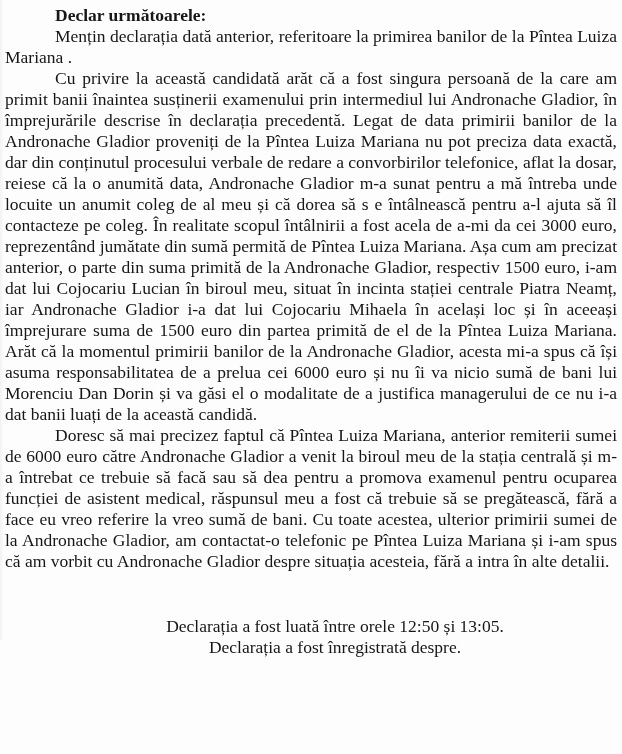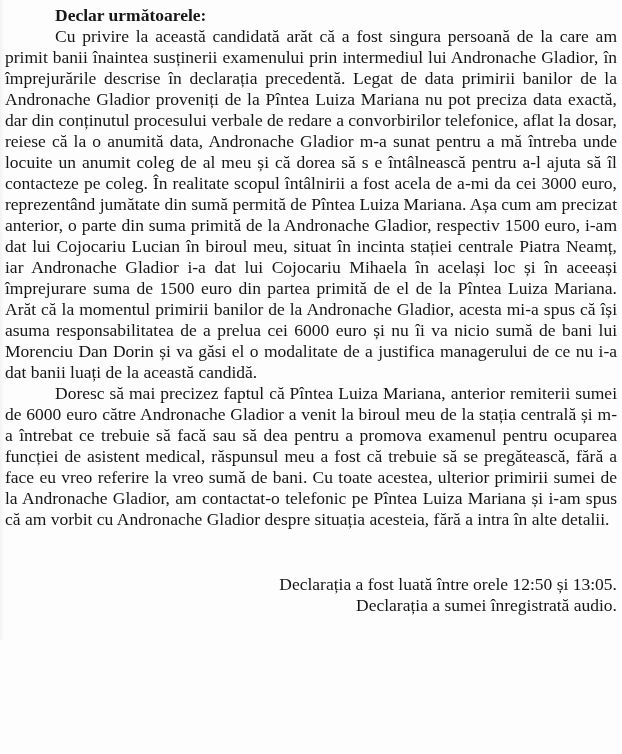--- a/index.html
+++ b/index.html
@@ -32,32 +32,33 @@
   }
   .heading {
     font-weight: bold;
   }
   .closing {
     margin-top: 44px;
   }
   .closing-line {
     margin: 0 0 0 48px;
     text-indent: 0;
-    text-align: right;
+    text-align: center;
   }
 </style>
 </head>
 <body>
 
 <div class="page">
   <p class="para heading">Declar următoarele:</p>
 
 
+  <p class="para">Mențin declarația dată anterior, referitoare la primirea banilor de la Pîntea Luiza Mariana .</p>
 
   <p class="para">Cu privire la această candidată arăt că a fost singura persoană de la care am primit banii înaintea susținerii examenului prin intermediul lui Andronache Gladior, în împrejurările descrise în declarația precedentă. Legat de data primirii banilor de la Andronache Gladior proveniți de la Pîntea Luiza Mariana nu pot preciza data exactă, dar din conținutul procesului verbale de redare a convorbirilor telefonice, aflat la dosar, reiese că la o anumită data, Andronache Gladior m-a sunat pentru a mă întreba unde locuite un anumit coleg de al meu și că dorea să s e întâlnească pentru a-l ajuta să îl contacteze pe coleg. În realitate scopul întâlnirii a fost acela de a-mi da cei 3000 euro, reprezentând jumătate din sumă permită de Pîntea Luiza Mariana. Așa cum am precizat anterior, o parte din suma primită de la Andronache Gladior, respectiv 1500 euro, i-am dat lui Cojocariu Lucian în biroul meu, situat în incinta stației centrale Piatra Neamț, iar Andronache Gladior i-a dat lui Cojocariu Mihaela în același loc și în aceeași împrejurare suma de 1500 euro din partea primită de el de la Pîntea Luiza Mariana. Arăt că la momentul primirii banilor de la Andronache Gladior, acesta mi-a spus că își asuma responsabilitatea de a prelua cei 6000 euro și nu îi va nicio sumă de bani lui Morenciu Dan Dorin și va găsi el o modalitate de a justifica managerului de ce nu i-a dat banii luați de la această candidă.</p>
 
   <p class="para">Doresc să mai precizez faptul că Pîntea Luiza Mariana, anterior remiterii sumei de 6000 euro către Andronache Gladior a venit la biroul meu de la stația centrală și m-a întrebat ce trebuie să facă sau să dea pentru a promova examenul pentru ocuparea funcției de asistent medical, răspunsul meu a fost că trebuie să se pregătească, fără a face eu vreo referire la vreo sumă de bani. Cu toate acestea, ulterior primirii sumei de la Andronache Gladior, am contactat-o telefonic pe Pîntea Luiza Mariana și i-am spus că am vorbit cu Andronache Gladior despre situația acesteia, fără a intra în alte detalii.</p>
 
   <div class="closing">
     <p class="closing-line">Declarația a fost luată între orele 12:50 și 13:05.</p>
-    <p class="closing-line">Declarația a sumei înregistrată audio.</p>
+    <p class="closing-line">Declarația a fost înregistrată despre.</p>
   </div>
 </div>
 
 </body></html>

